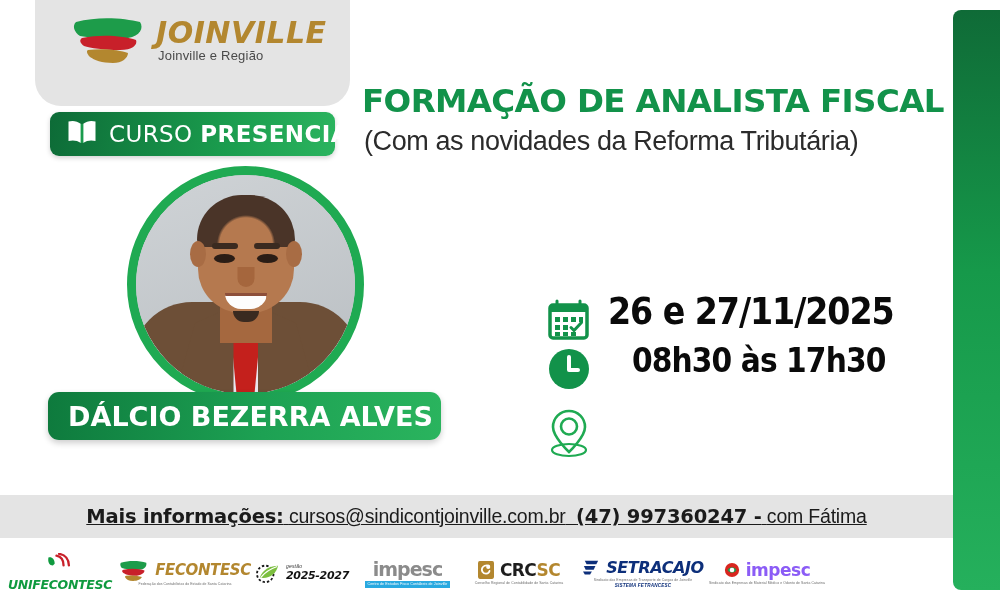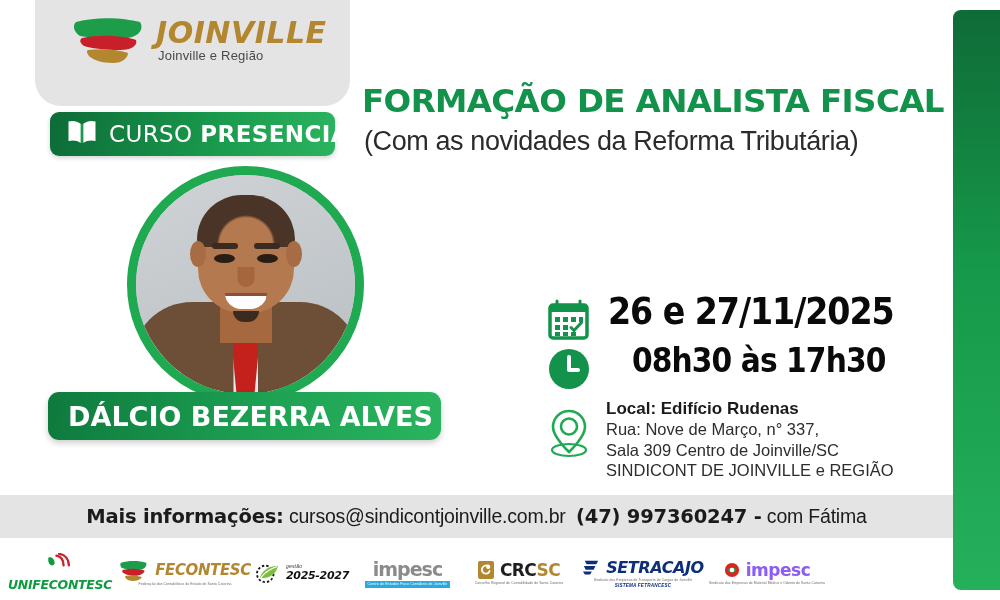--- a/index.html
+++ b/index.html
@@ -150,21 +150,21 @@
   .loc-block { position:absolute; left:606px; top:398px; width:350px; }
   .loc-title { font-size:17px; font-weight:bold; color:#1a1a1a; line-height:21px; white-space:nowrap; }
   .loc-line { font-size:16.5px; color:#2d2d2d; line-height:20.5px; white-space:nowrap; }
 
   
   .contact-bar {
     position:absolute; left:0; top:495px; width:953px; height:43px;
     background:#e4e4e4;
     display:flex; align-items:center; justify-content:center;
   }
-  .contact-text { font-size:19.5px; color:#1b1b1b; white-space:nowrap; letter-spacing:-.2px; }
+  .contact-text { font-size:19.5px; color:#1b1b1b; white-space:nowrap; letter-spacing:-.2px;text-decoration:underline; }
   .contact-text b { font-weight:bold; font-family:"DejaVu Sans", sans-serif; }
 
   
   .footer-strip {
     position:absolute; left:0; top:545px; width:953px; height:55px;
     display:flex; align-items:center;
   }
   .flogo { position:relative; height:46px; display:flex; flex-direction:column;
            align-items:center; justify-content:center; }
   .flogo .fl-name { white-space:nowrap; }
@@ -294,26 +294,20 @@
     <svg viewBox="0 0 46 52" width="46" height="52">
       <path d="M23 3 C14 3 7 10 7 19 C7 29 23 44 23 44 C23 44 39 29 39 19 C39 10 32 3 23 3 Z" fill="none" stroke="#1faa52" stroke-width="2.6"></path>
       <circle cx="23" cy="18.5" r="8" fill="none" stroke="#1faa52" stroke-width="2.6"></circle>
       <ellipse cx="23" cy="42" rx="17" ry="6" fill="none" stroke="#1faa52" stroke-width="2.2"></ellipse>
     </svg>
   </span>
 
   <div class="date-line">26 e 27/11/2025</div>
   <div class="time-line">08h30 às 17h30</div>
 
-  <div class="loc-block">
-    <div class="loc-title">Local: Edifício Rudenas</div>
-    <div class="loc-line">Rua: Nove de Março, n° 337,</div>
-    <div class="loc-line">Sala 309 Centro de Joinville/SC</div>
-    <div class="loc-line">SINDICONT DE JOINVILLE e REGIÃO</div>
-  </div>
 
   <div class="contact-bar">
     <span class="contact-text"><b>Mais informações:</b> <span>cursos@sindicontjoinville.com.br</span>&nbsp; <b>(47) 997360247 -</b> <span>com Fátima</span></span>
   </div>
 
   <div class="footer-strip">
 
     <div class="flogo l-unifecontesc">
       <svg viewBox="0 0 44 18" width="40" height="16">
         <path d="M14 14 C10 14 8 10 9 5 C13 4 16 7 16 12 Z" fill="#0f9a3f"></path>

